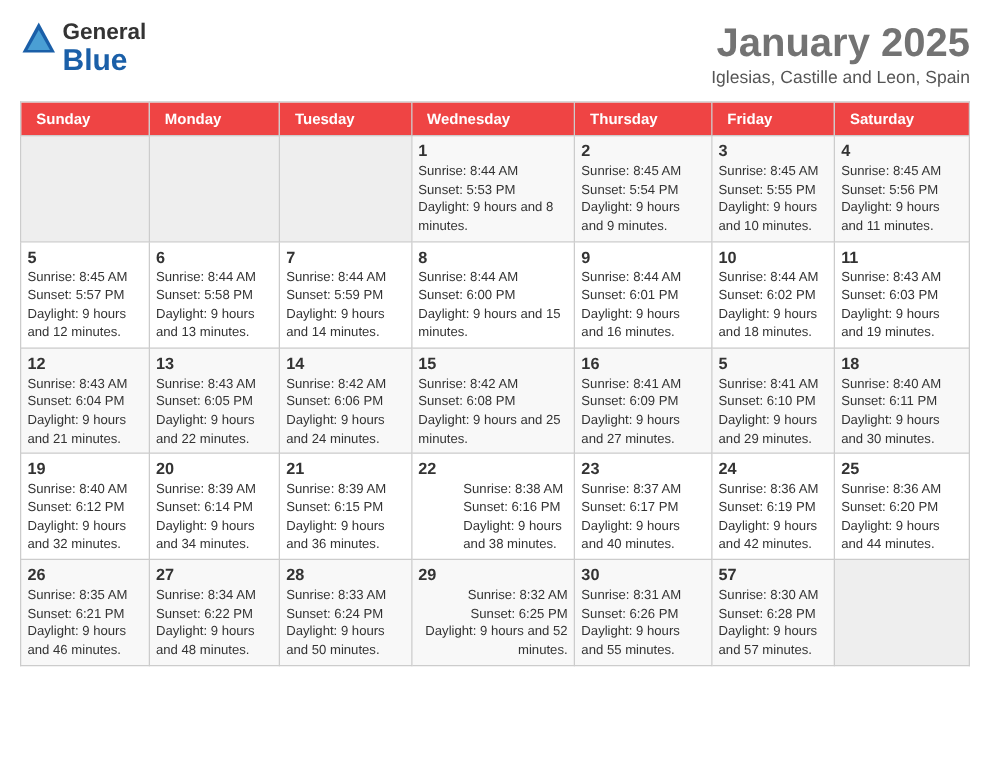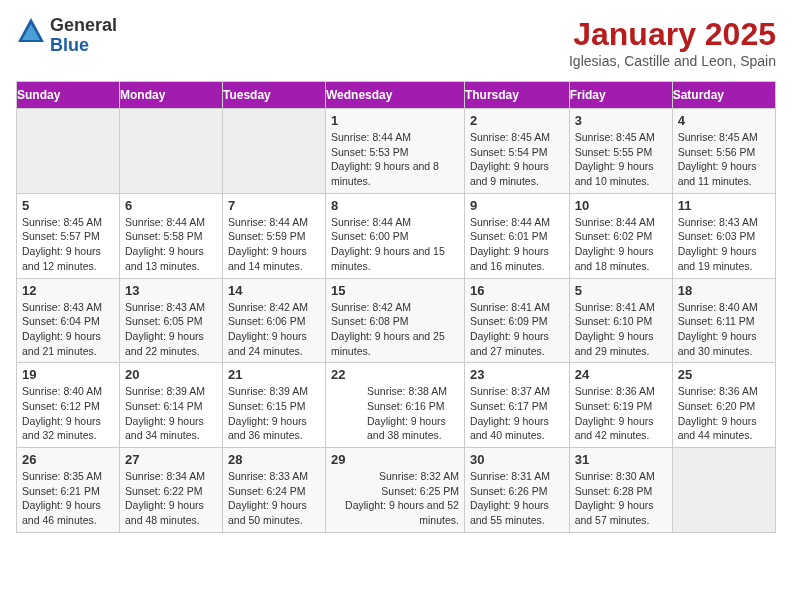--- a/index.html
+++ b/index.html
@@ -23,50 +23,50 @@
       display: flex;
       flex-direction: column;
       line-height: 1.1;
     }
     .logo-general {
       font-size: 18px;
       font-weight: bold;
       color: #333;
     }
     .logo-blue {
-      font-size: 18px;
+      font-size: 24px;
       font-weight: bold;
       color: #1a5fa8;
     }
     .logo-icon {
       width: 30px;
       height: 30px;
       margin-right: 4px;
     }
     .title-block {
       text-align: right;
     }
     .calendar-title {
       font-size: 32px;
       font-weight: bold;
-      color: #b91c1c;
+      color: #737373;
     }
     .calendar-subtitle {
       font-size: 14px;
       color: #555;
     }
     table {
       width: 100%;
       border-collapse: collapse;
       font-size: 11px;
     }
     thead tr th {
-      background-color: #a21caf;
+      background-color: #ef4444;
       color: #fff;
-      padding: 6px 0;
+      padding: 6px 12px;
       text-align: left;
       font-size: 12px;
       font-weight: bold;
       border: 1px solid #ccc;
     }
     tbody tr td {
       vertical-align: top;
       padding: 4px 5px;
       border: 1px solid #ccc;
       height: 80px;
@@ -310,21 +310,21 @@
 Sunset: 6:25 PM
 Daylight: 9 hours and 52 minutes.</div>
         </td>
         <td>
           <span class="day-num">30</span>
           <div class="day-info" style="white-space: pre-line;">Sunrise: 8:31 AM
 Sunset: 6:26 PM
 Daylight: 9 hours and 55 minutes.</div>
         </td>
         <td>
-          <span class="day-num">31</span>
+          <span class="day-num">57</span>
           <div class="day-info" style="white-space: pre-line;">Sunrise: 8:30 AM
 Sunset: 6:28 PM
 Daylight: 9 hours and 57 minutes.</div>
         </td>
         <td class="empty-cell"></td>
       </tr>
     </tbody>
 </table>
 
 </body></html>

